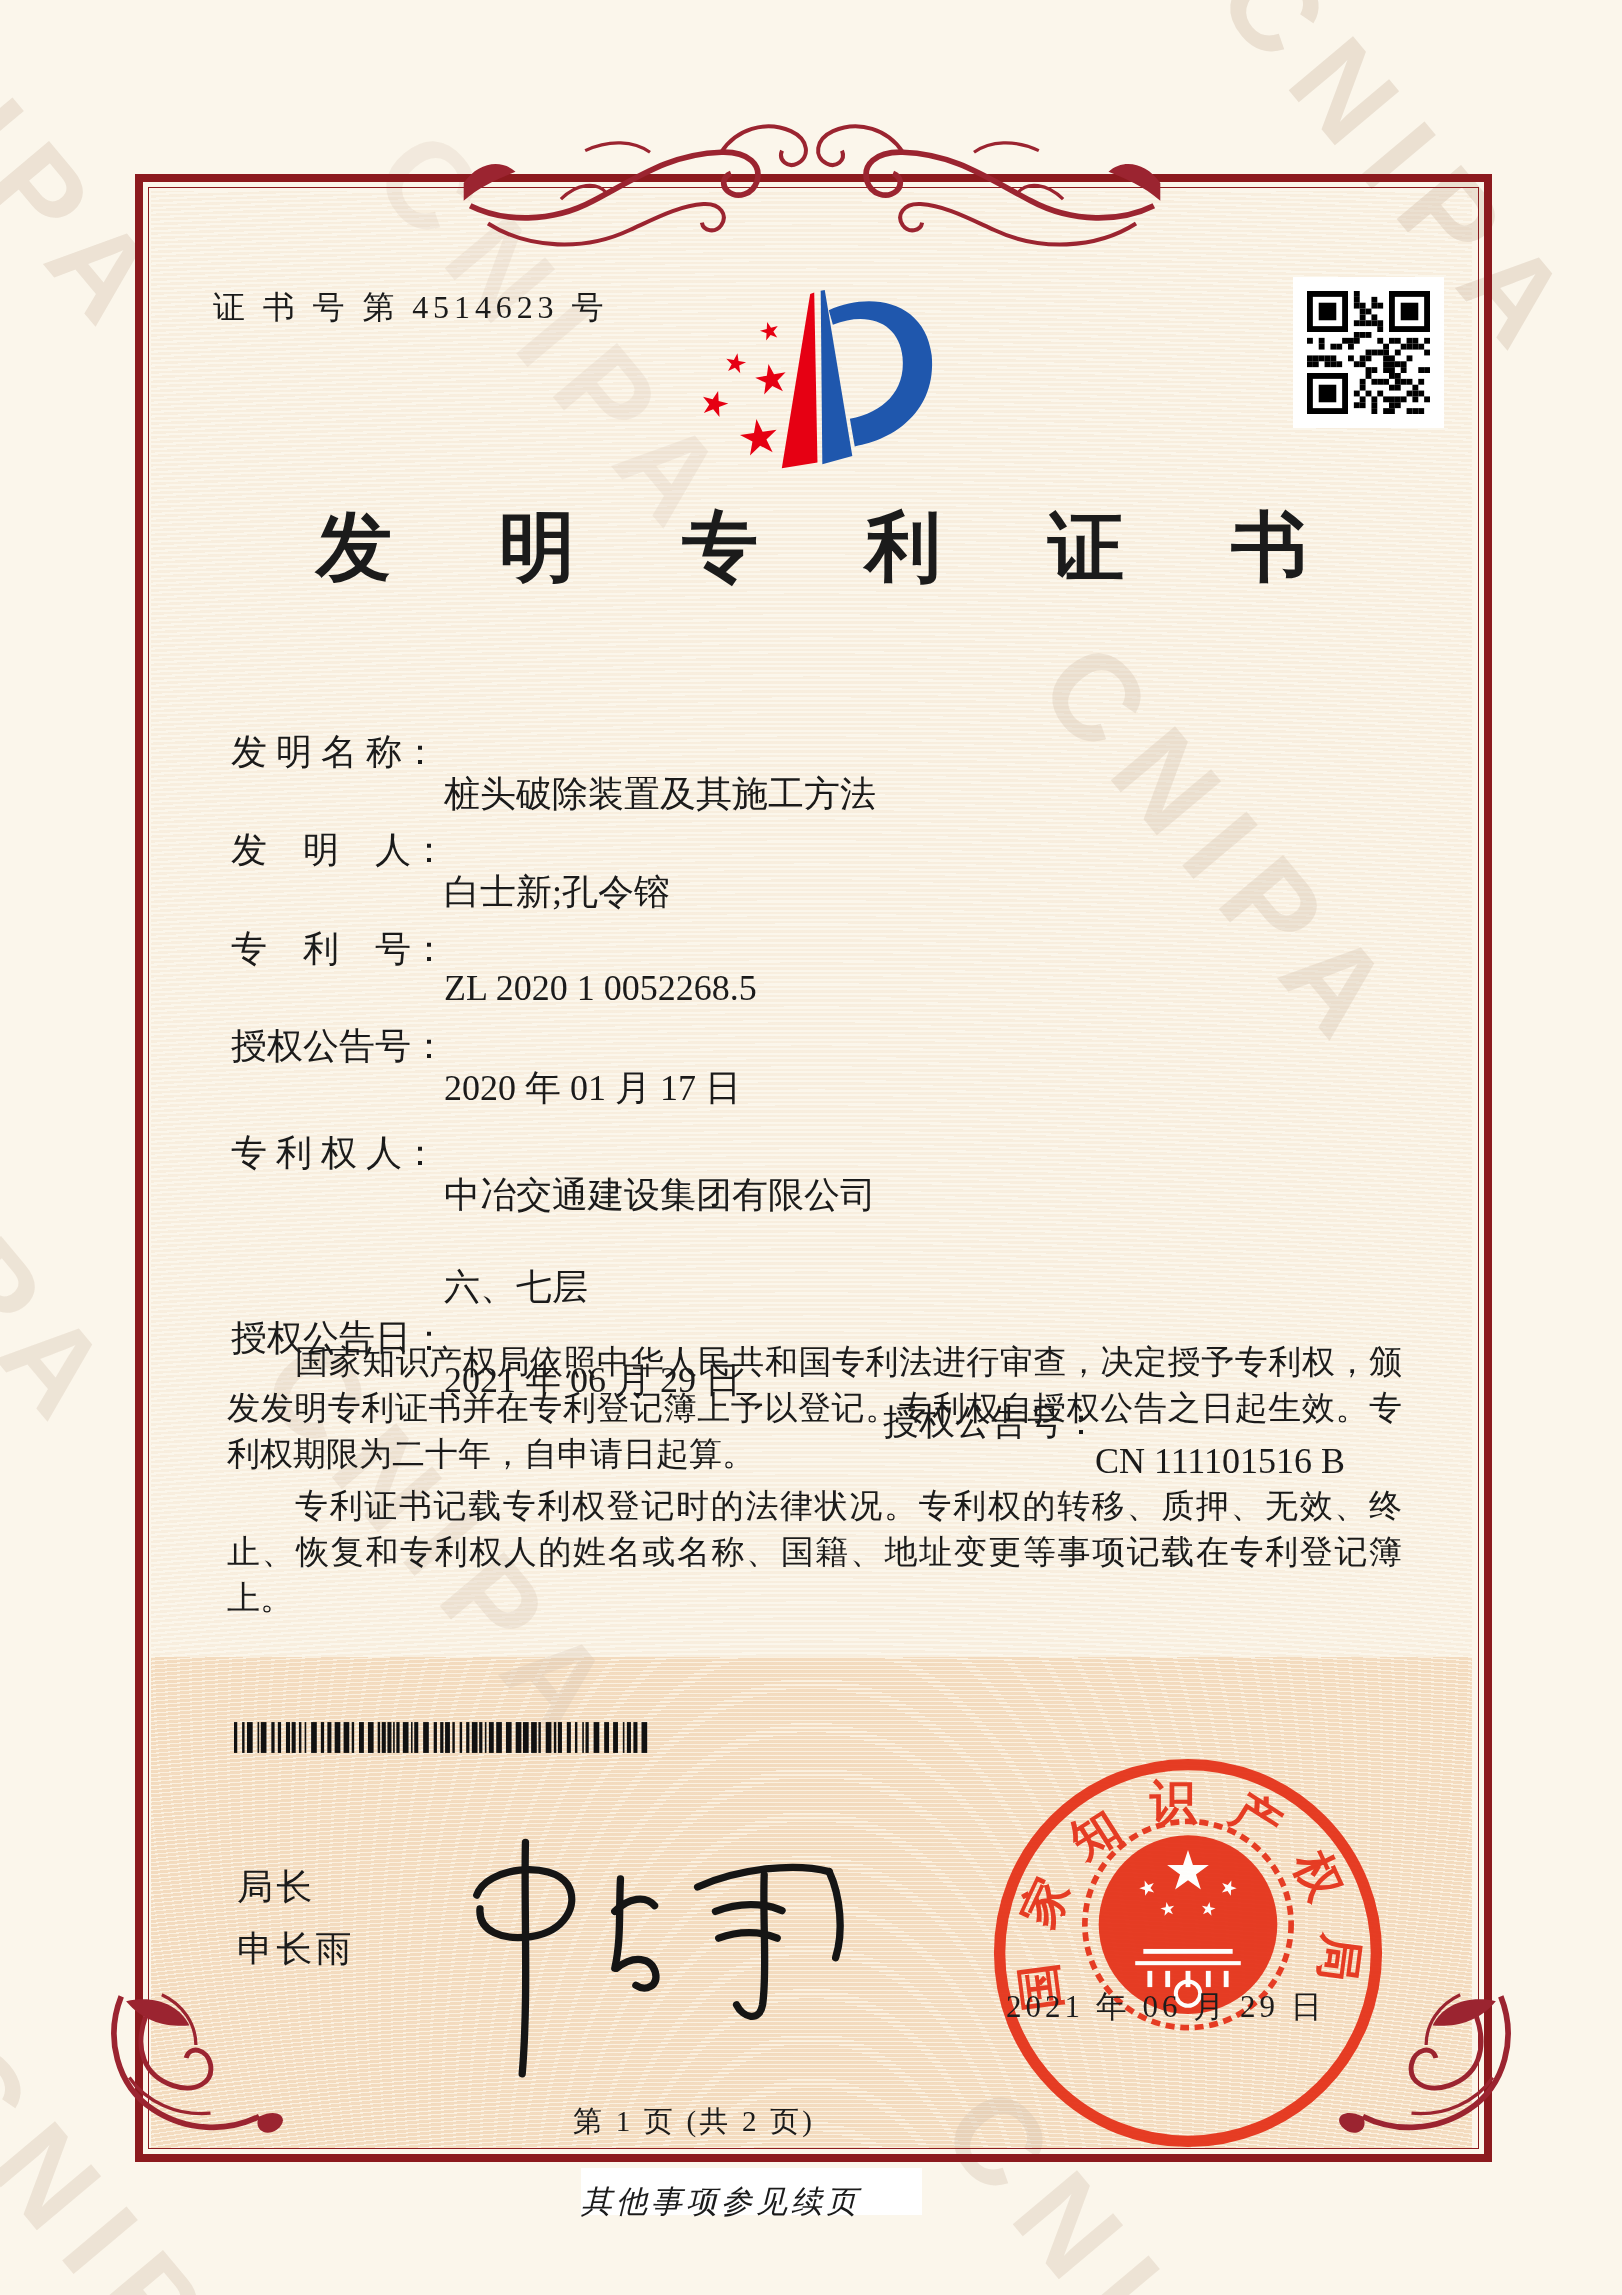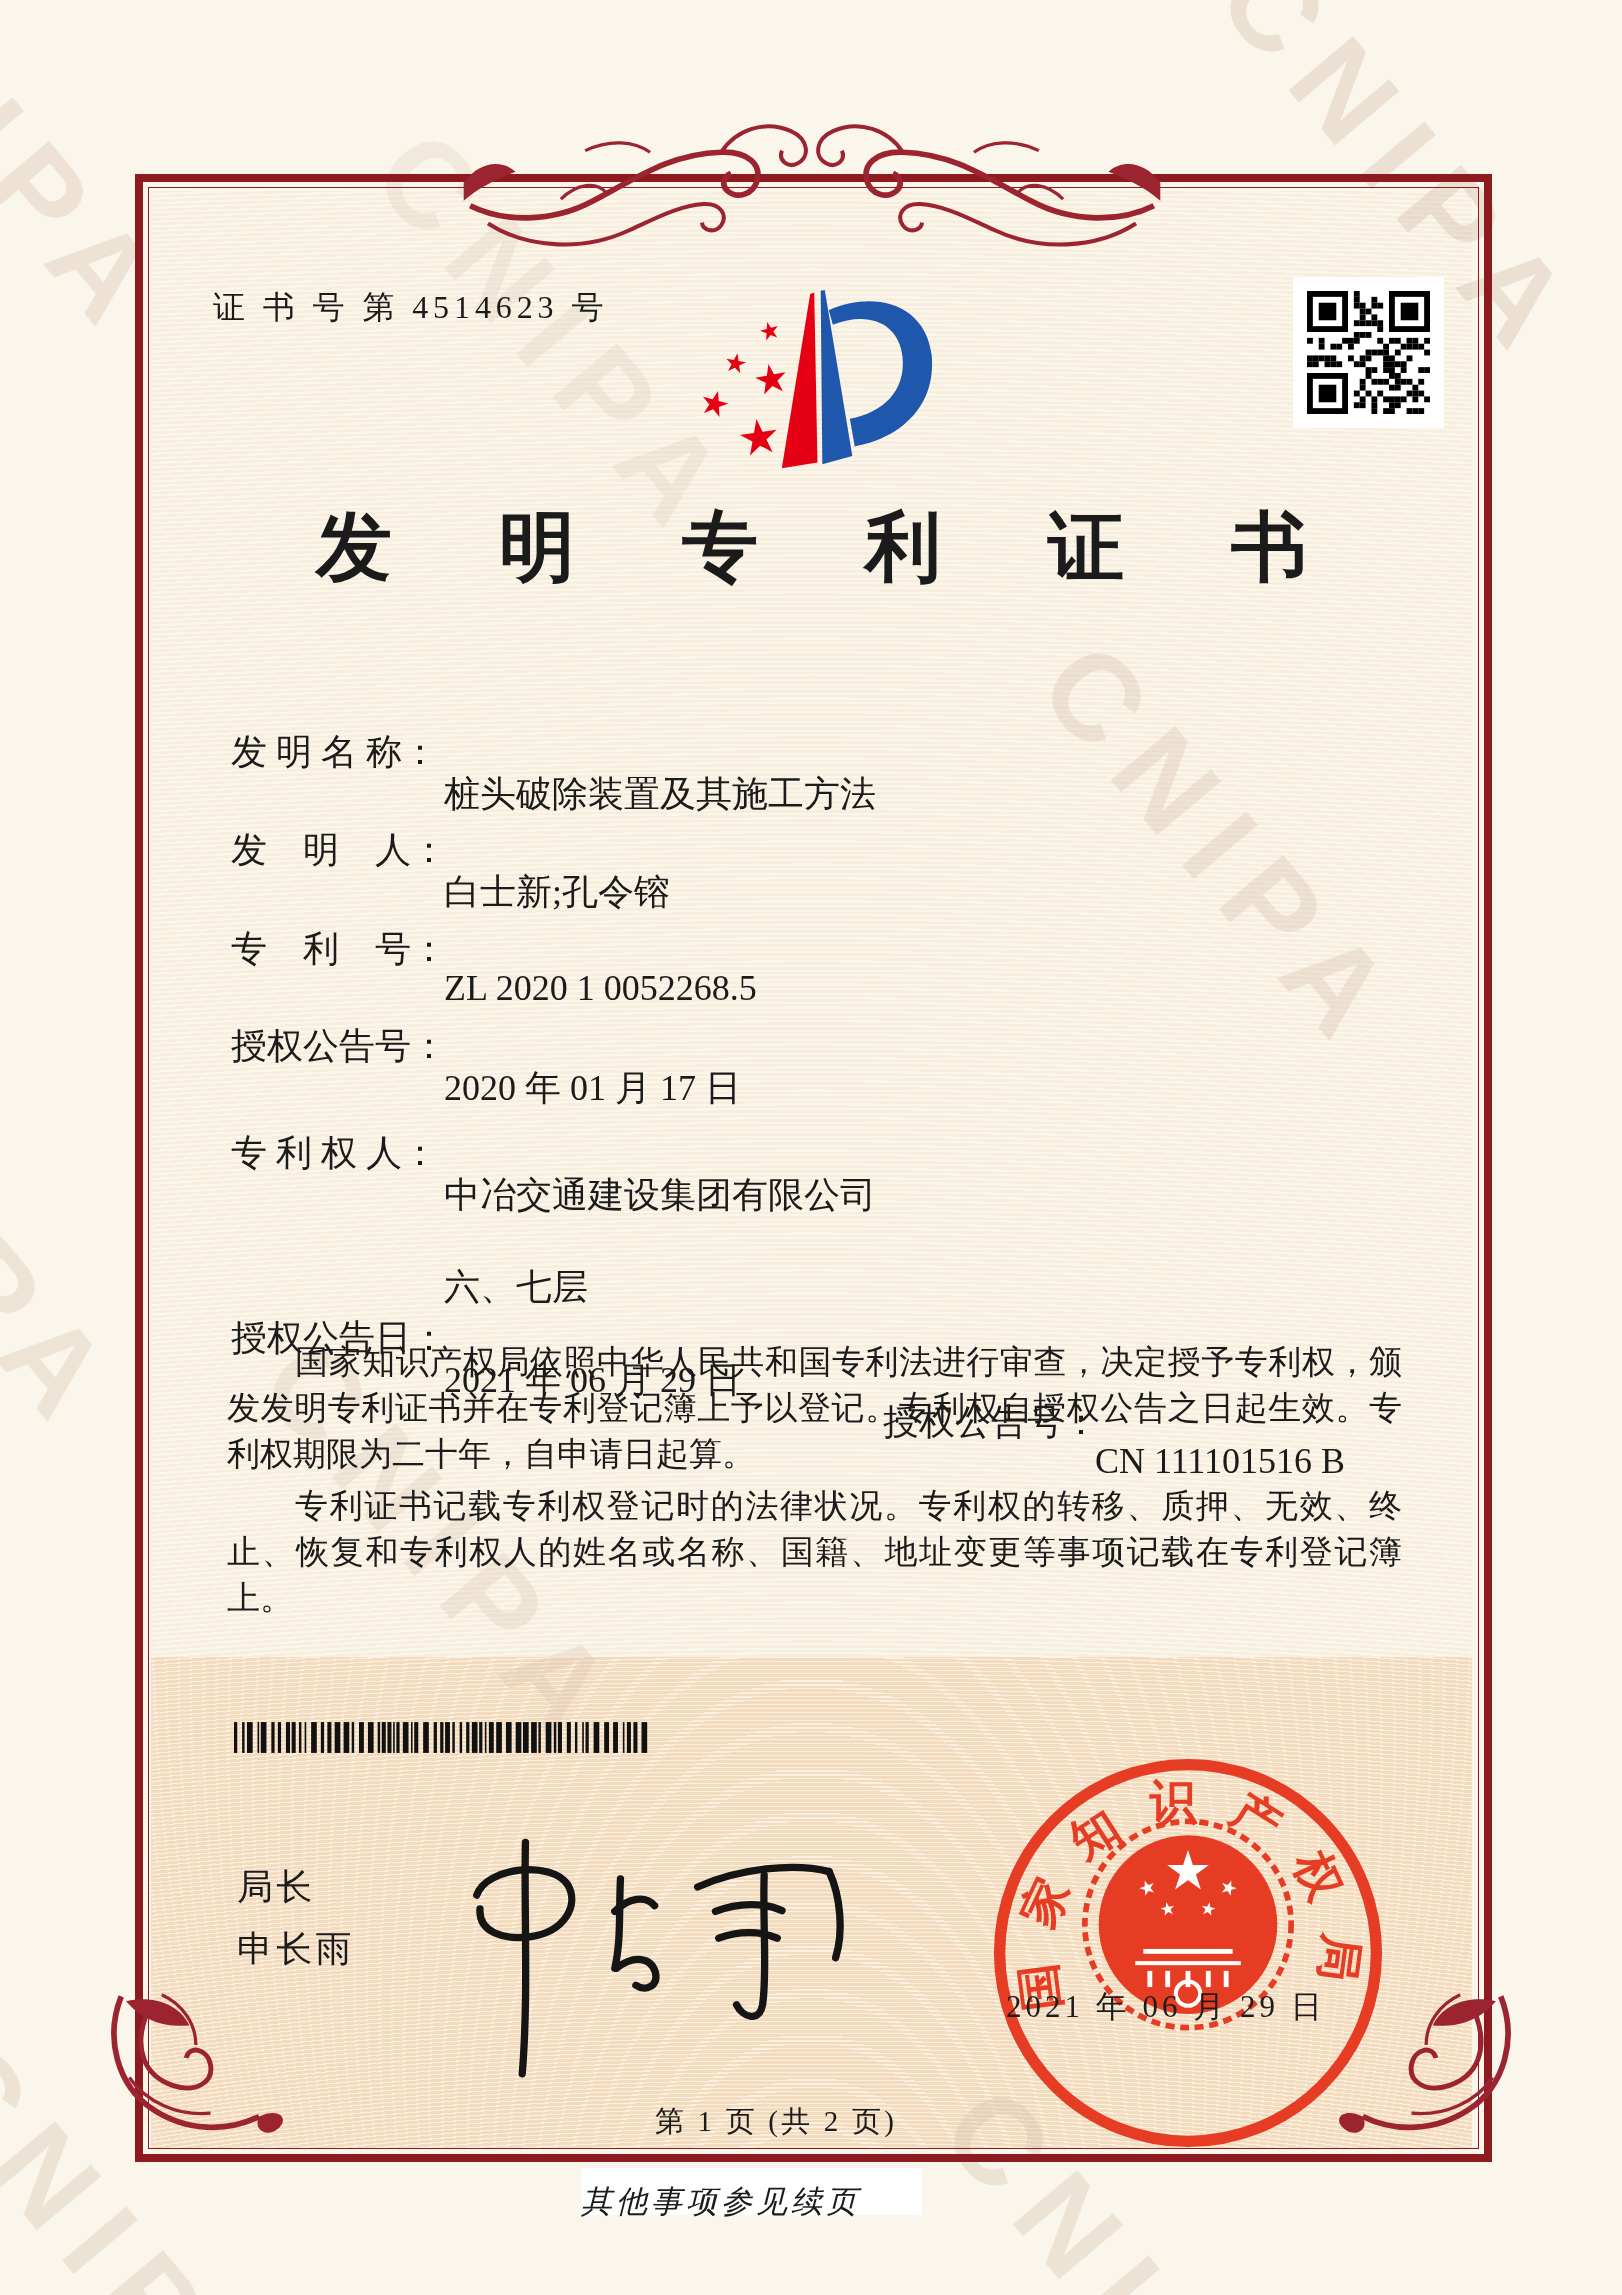--- a/index.html
+++ b/index.html
@@ -46,21 +46,21 @@
   .row{left:0;width:1623px;font-size:36px;white-space:pre;}
   .row .lab{position:absolute;left:231px;}
   .row .val{position:absolute;left:444px;white-space:pre;}
   .grant .g2lab{position:absolute;left:883px;}
   .grant .g2val{position:absolute;left:1095px;font-family:Liberation Serif, serif;}
   .para{
     left:227px;width:1175px;font-size:33px;line-height:46px;
     text-align:justify;text-indent:68px;
   }
   .signer{left:237px;font-size:36px;letter-spacing:3.2px;}
-  .pagefoot{left:573px;top:2102px;width:406px;text-align:center;font-size:29px;letter-spacing:3.2px;}
+  .pagefoot{left:573px;top:2102px;width:406px;text-align:left;font-size:29px;letter-spacing:3.2px;}
   .note{
     left:581px;top:2168px;width:341px;height:47px;background:#ffffff;
     text-align:left;line-height:67px;font-size:31px;letter-spacing:4px;font-style:italic;
   }
   .sealdate{left:1006px;top:1986px;font-size:31px;letter-spacing:4px;color:#1d1d1d;}
   .qrbox{left:1293px;top:277px;width:151px;height:151px;background:#ffffff;}
   .qrbox svg{position:absolute;left:14px;top:14px;}
   .barcode{left:234px;top:1722px;}
   .ornament{color:#9b2430;}
 </style>

